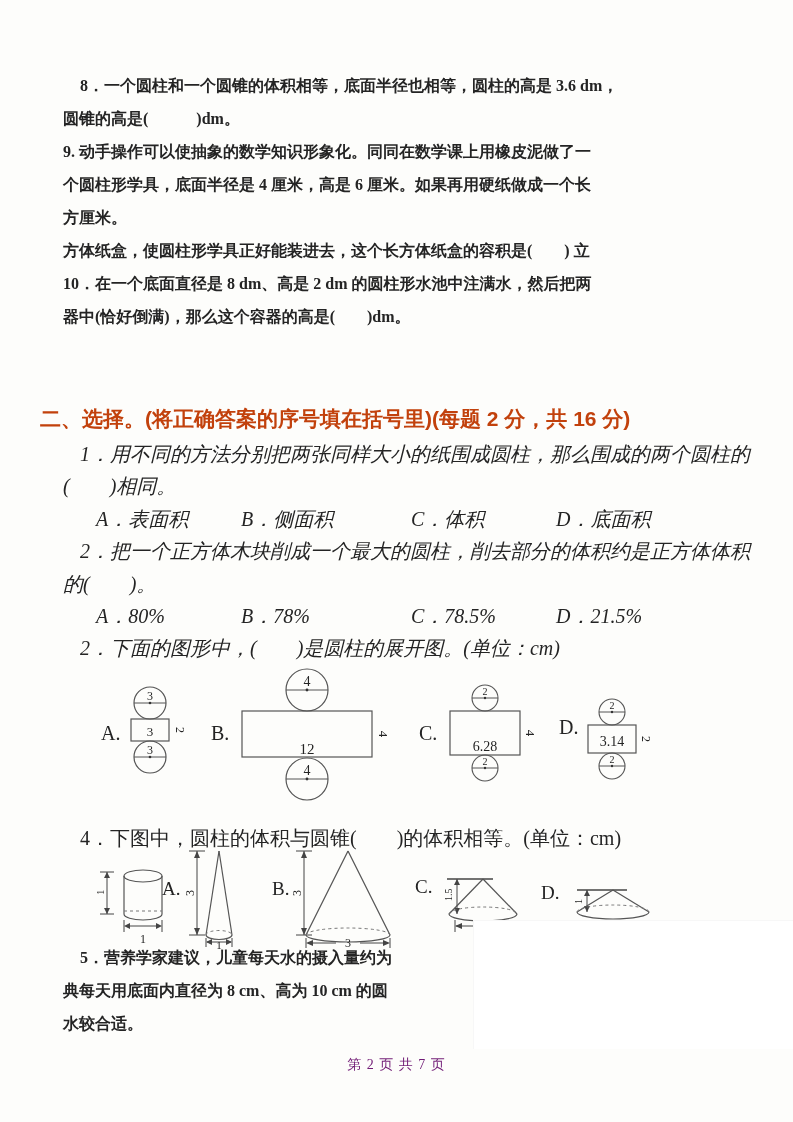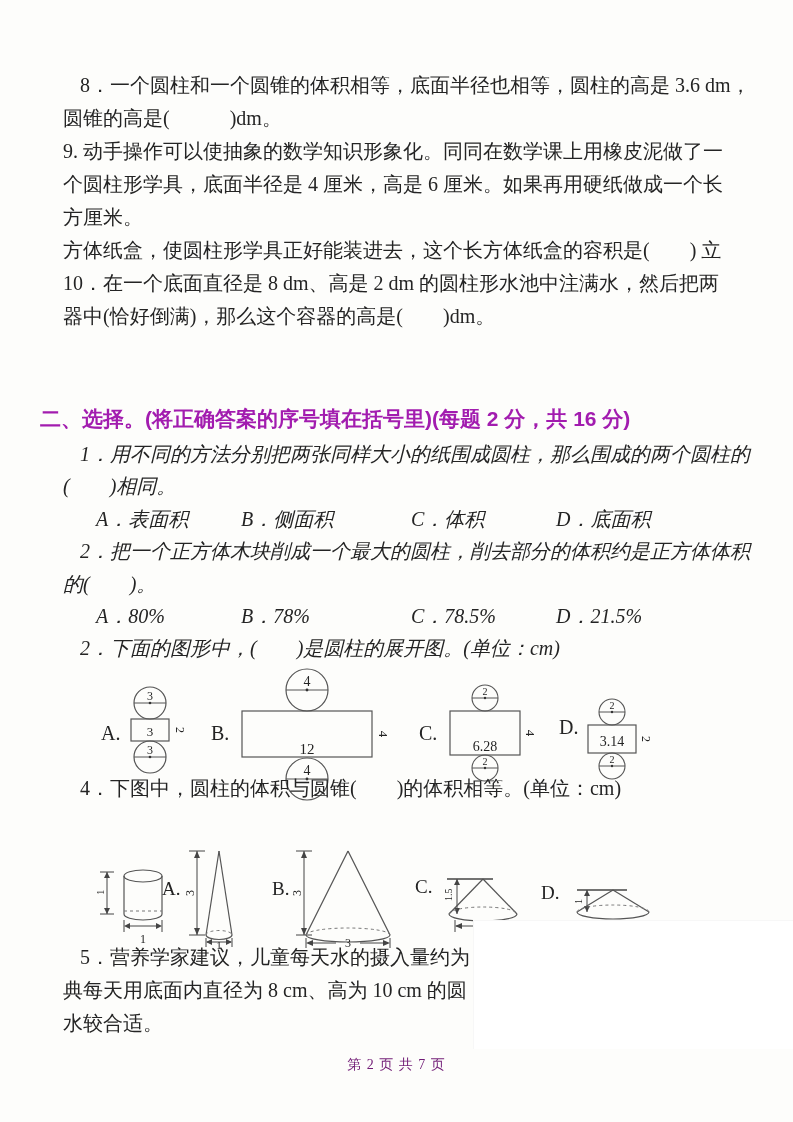--- a/index.html
+++ b/index.html
@@ -2,28 +2,28 @@
 <html><head>
 <meta charset="utf-8">
 <style>
   html,body{margin:0;padding:0;background:#ffffff;}
   .page{
     position:relative;width:793px;height:1122px;margin:0 auto;
     background:#fdfdfb;overflow:hidden;
     font-family:"Liberation Serif","DejaVu Serif",serif;color:#242424;
   }
   .blk{position:absolute;left:63px;width:700px;}
-  .line{font-size:20px;height:33px;line-height:33px;white-space:nowrap;position:relative;}
+  .line{font-size:16px;height:33px;line-height:33px;white-space:nowrap;position:relative;font-weight:bold;}
   .line2{font-size:20px;height:32.4px;line-height:32.4px;white-space:nowrap;position:relative;}
   .ind{padding-left:17px;}
   .opt{position:absolute;top:0;white-space:nowrap;}
   .sec{
     position:absolute;left:40px;top:400px;width:720px;height:38px;line-height:38px;
     font-family:"Liberation Sans","DejaVu Sans",sans-serif;font-weight:700;
-    font-size:21px;color:#a21caf;white-space:nowrap;
+    font-size:21px;color:#c2410c;white-space:nowrap;
   }
   .abs-line{position:absolute;left:63px;font-size:20px;height:33px;line-height:33px;white-space:nowrap;}
   .figlabel{position:absolute;font-size:20px;color:#242424;white-space:nowrap;}
   .fig{position:absolute;}
   svg{display:block;overflow:visible;}
   svg text{fill:#242424;font-family:"Liberation Serif","DejaVu Serif",serif;}
   .overlay-patch{
     position:absolute;left:473px;top:920px;width:320px;height:128px;
     background:#ffffff;border-left:1px solid rgba(0,0,0,0.03);border-top:1px solid rgba(0,0,0,0.03);
     z-index:5;
@@ -126,21 +126,21 @@
       <rect x="3" y="27" width="48" height="28" fill="none" stroke="#555" stroke-width="1.2"></rect>
       <text x="27" y="48" text-anchor="middle" font-size="14">3.14</text>
       <text x="57" y="41" text-anchor="middle" font-size="12" transform="rotate(90 57 41)">2</text>
       <circle cx="27" cy="68" r="13" fill="none" stroke="#555" stroke-width="1.1"></circle>
       <line x1="14" y1="68" x2="40" y2="68" stroke="#555" stroke-width="1"></line>
       <circle cx="27" cy="68" r="1.2" fill="#333"></circle>
       <text x="27" y="65" text-anchor="middle" font-size="10">2</text>
     </svg>
   </div>
 
-  <div class="abs-line ind" style="top:772px;">4．下图中，圆柱的体积与圆锥(　　)的体积相等。(单位：cm)</div>
+  <div class="abs-line ind" style="top:822px;">4．下图中，圆柱的体积与圆锥(　　)的体积相等。(单位：cm)</div>
 
   <div>
     <svg class="fig" style="left:96px;top:862px;" width="78" height="84" viewBox="0 0 78 84">
       <line x1="4" y1="10" x2="18" y2="10" stroke="#444" stroke-width="1"></line>
       <line x1="4" y1="52" x2="18" y2="52" stroke="#444" stroke-width="1"></line>
       <line x1="11" y1="10" x2="11" y2="52" stroke="#444" stroke-width="1"></line>
       <path d="M11,10 l-3,6 h6 z" fill="#444"></path>
       <path d="M11,52 l-3,-6 h6 z" fill="#444"></path>
       <text x="3" y="34" font-size="11" transform="rotate(-90 5 31)">1</text>
       <ellipse cx="47" cy="14" rx="19" ry="6" fill="none" stroke="#555" stroke-width="1.2"></ellipse>

